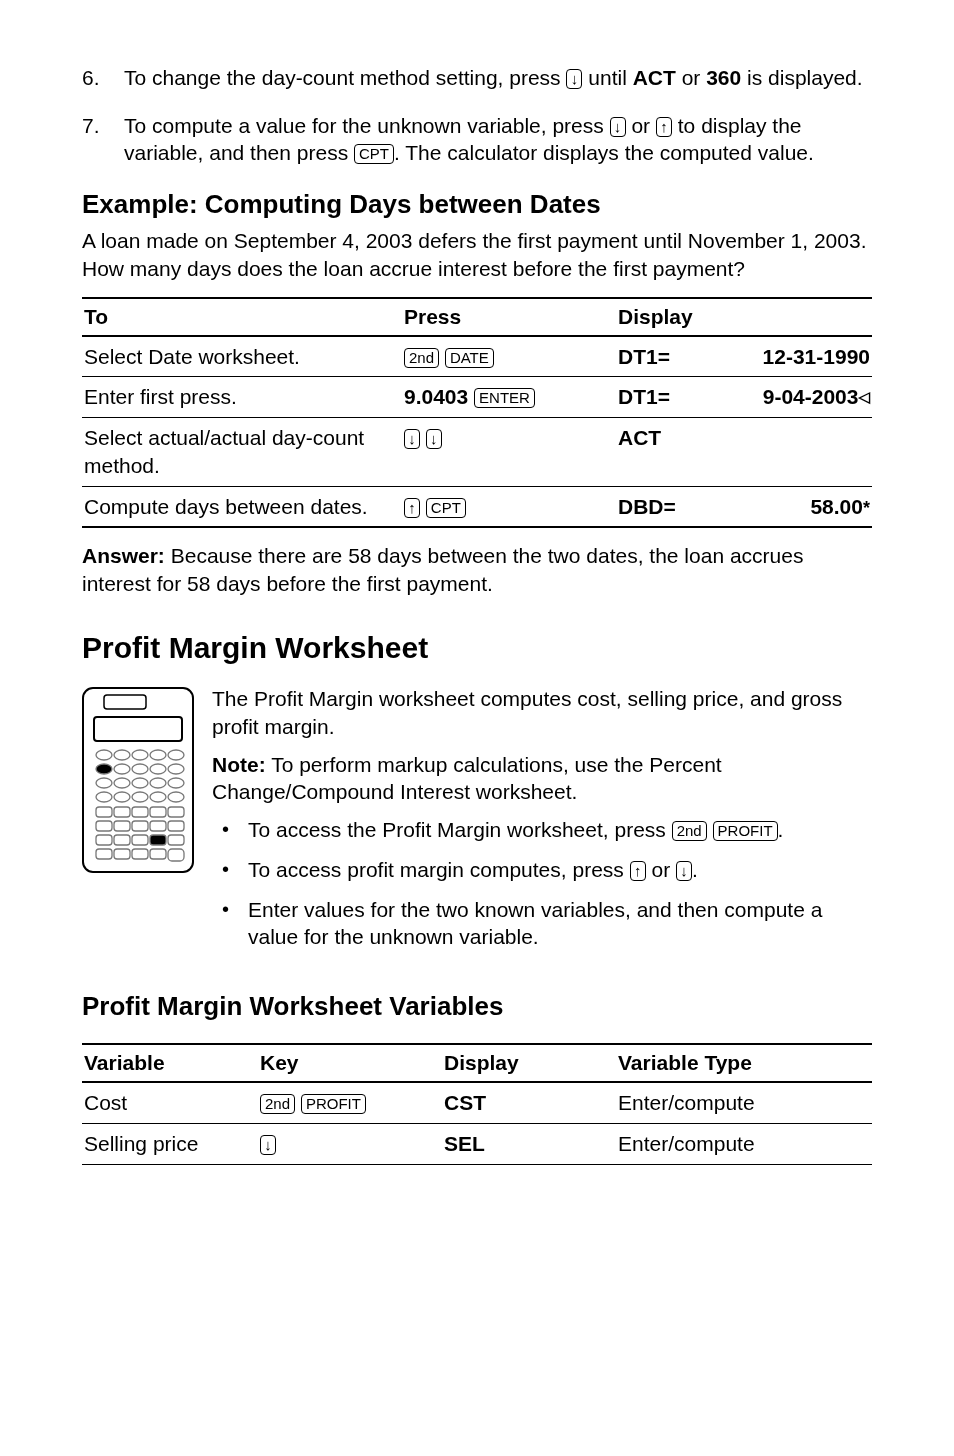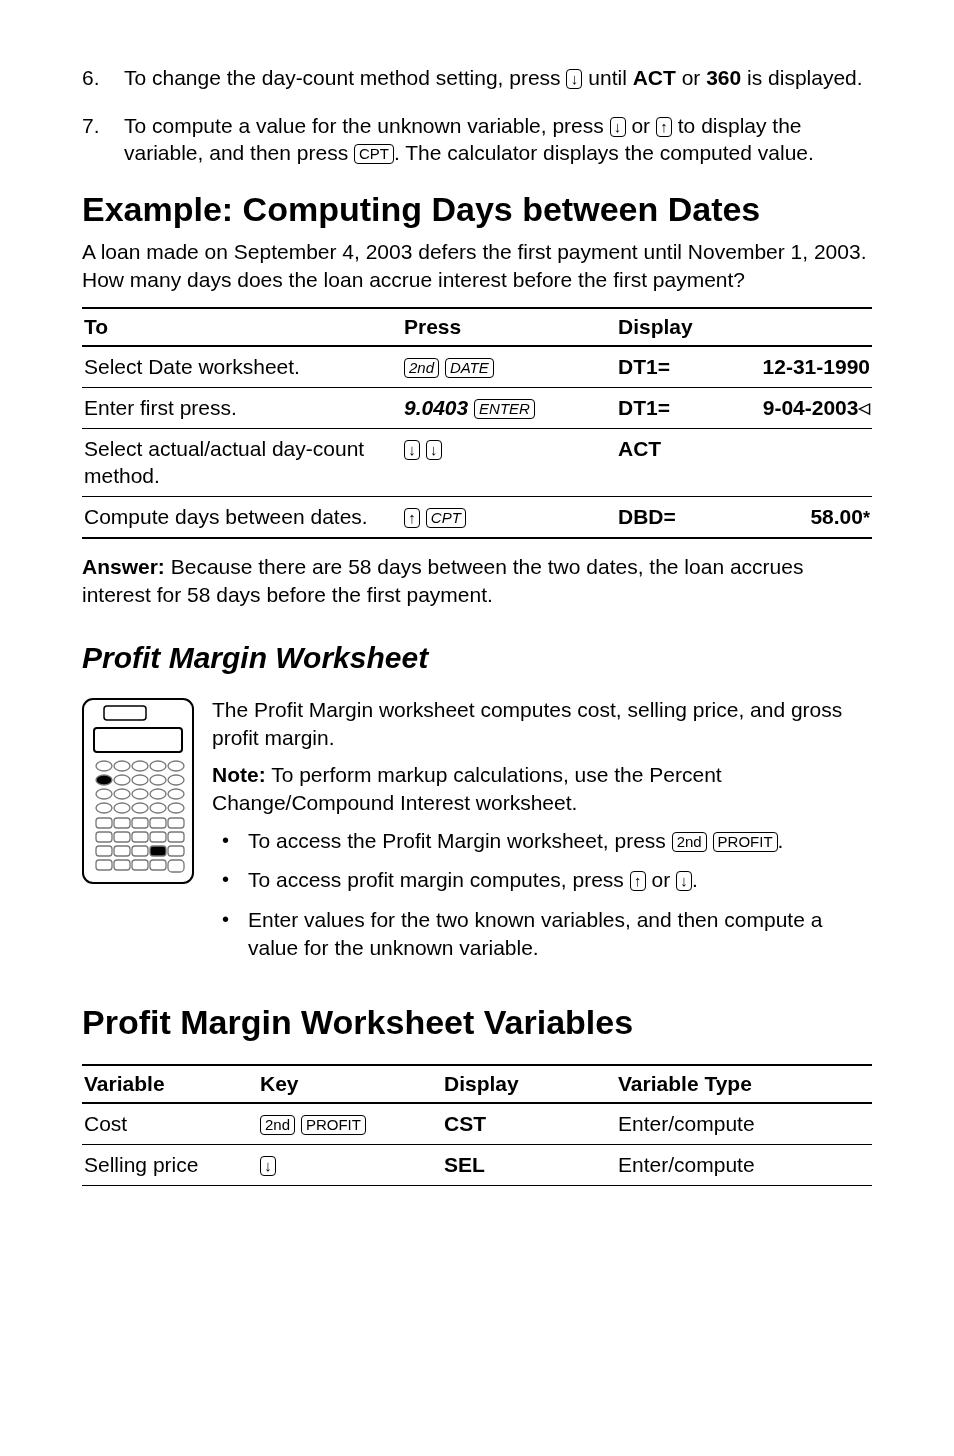--- a/index.html
+++ b/index.html
@@ -34,27 +34,26 @@
     padding: 0 4px;
     font-size: 15px;
     line-height: 18px;
     vertical-align: 1px;
     min-width: 10px;
     text-align: center;
     font-family: Arial, sans-serif;
   }
   .keycap.arrow { padding: 0 2px; }
   h2.section {
-    font-size: 34px;
+    font-size: 26px;
     font-weight: bold;
     margin: 10px 0 6px 0;
   }
   h2.worksheet {
     font-size: 30px;
-    font-style: italic;
     font-weight: bold;
     margin: 30px 0 18px 0;
   }
   .para { margin-bottom: 10px; }
 
   table.steps {
     width: 100%;
     border-collapse: collapse;
     margin-top: 14px;
     font-size: 21px;
@@ -68,21 +67,21 @@
   }
   table.steps td {
     border-bottom: 1.4px solid #000;
     padding: 6px 2px;
     vertical-align: top;
     margin-left: 48px;
   }
   table.steps tr.last td { border-bottom: 2.2px solid #000; }
   table.steps td.disp { font-weight: bold; width: 84px; }
   table.steps td.val  { text-align: right; font-weight: bold; width: 164px; white-space: nowrap;}
-  table.steps td.press { width: 210px; font-style: italic; }
+  table.steps td.press { width: 210px; }
   .tri { font-family: Arial, sans-serif; font-size: 15px; vertical-align: 2px; }
   .asterisk { font-family: Arial, sans-serif; font-size: 18px; vertical-align: 0; }
 
   .profit-wrap {
     display: flex;
     gap: 18px;
     margin-top: 4px;
   }
   .calc-illus {
     flex-shrink: 0;

